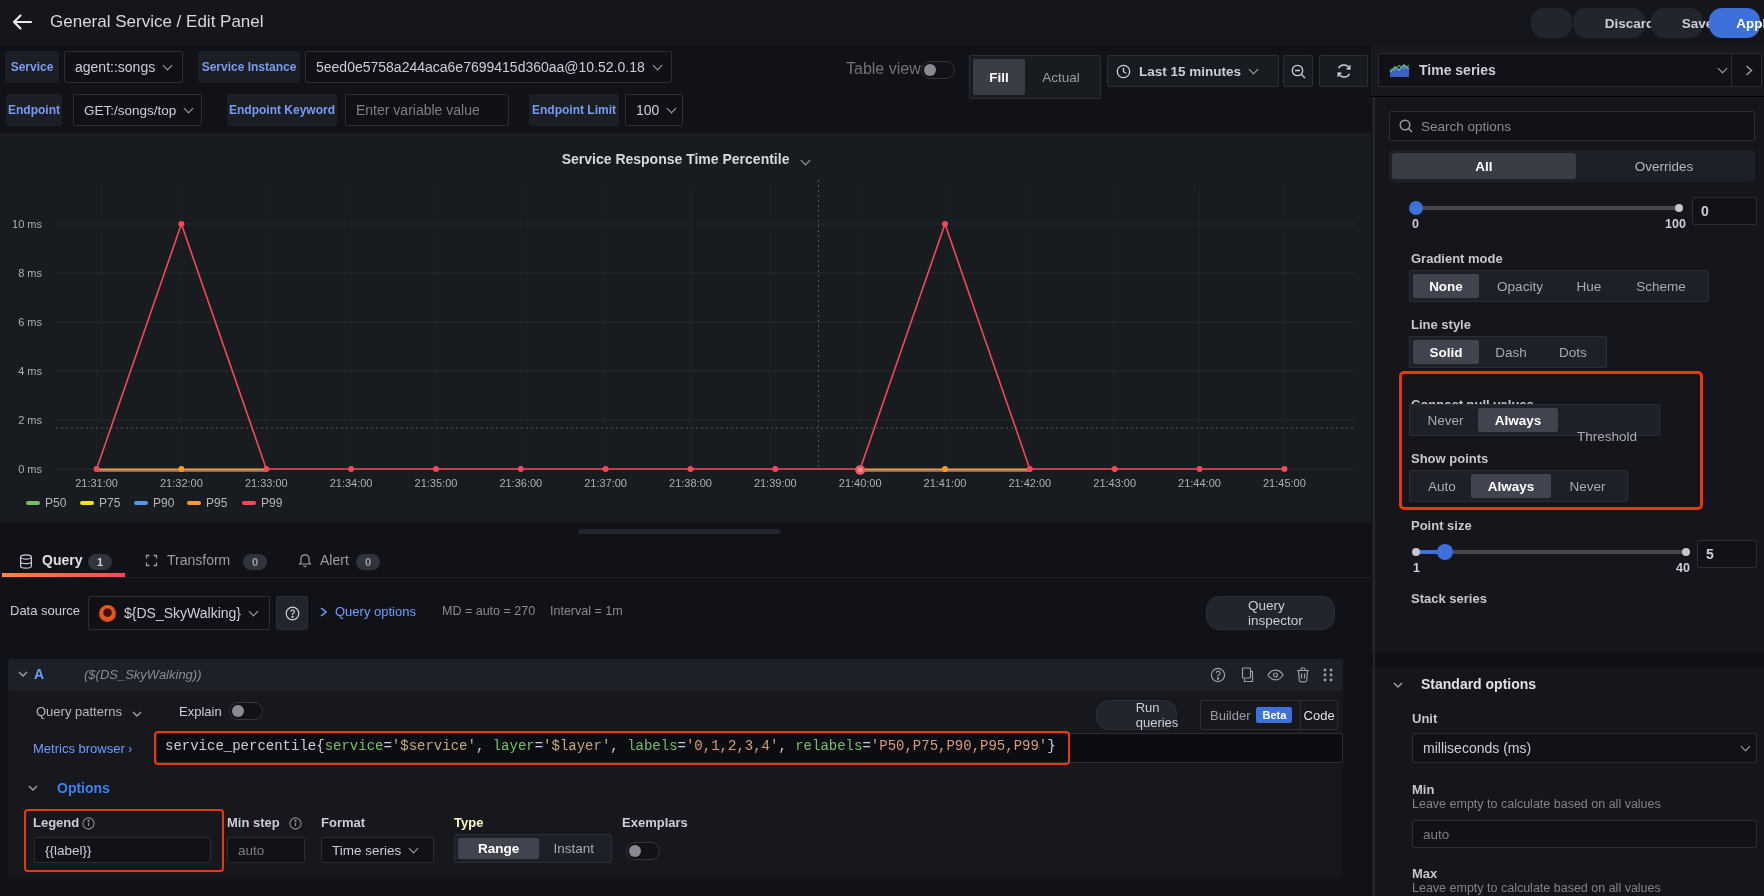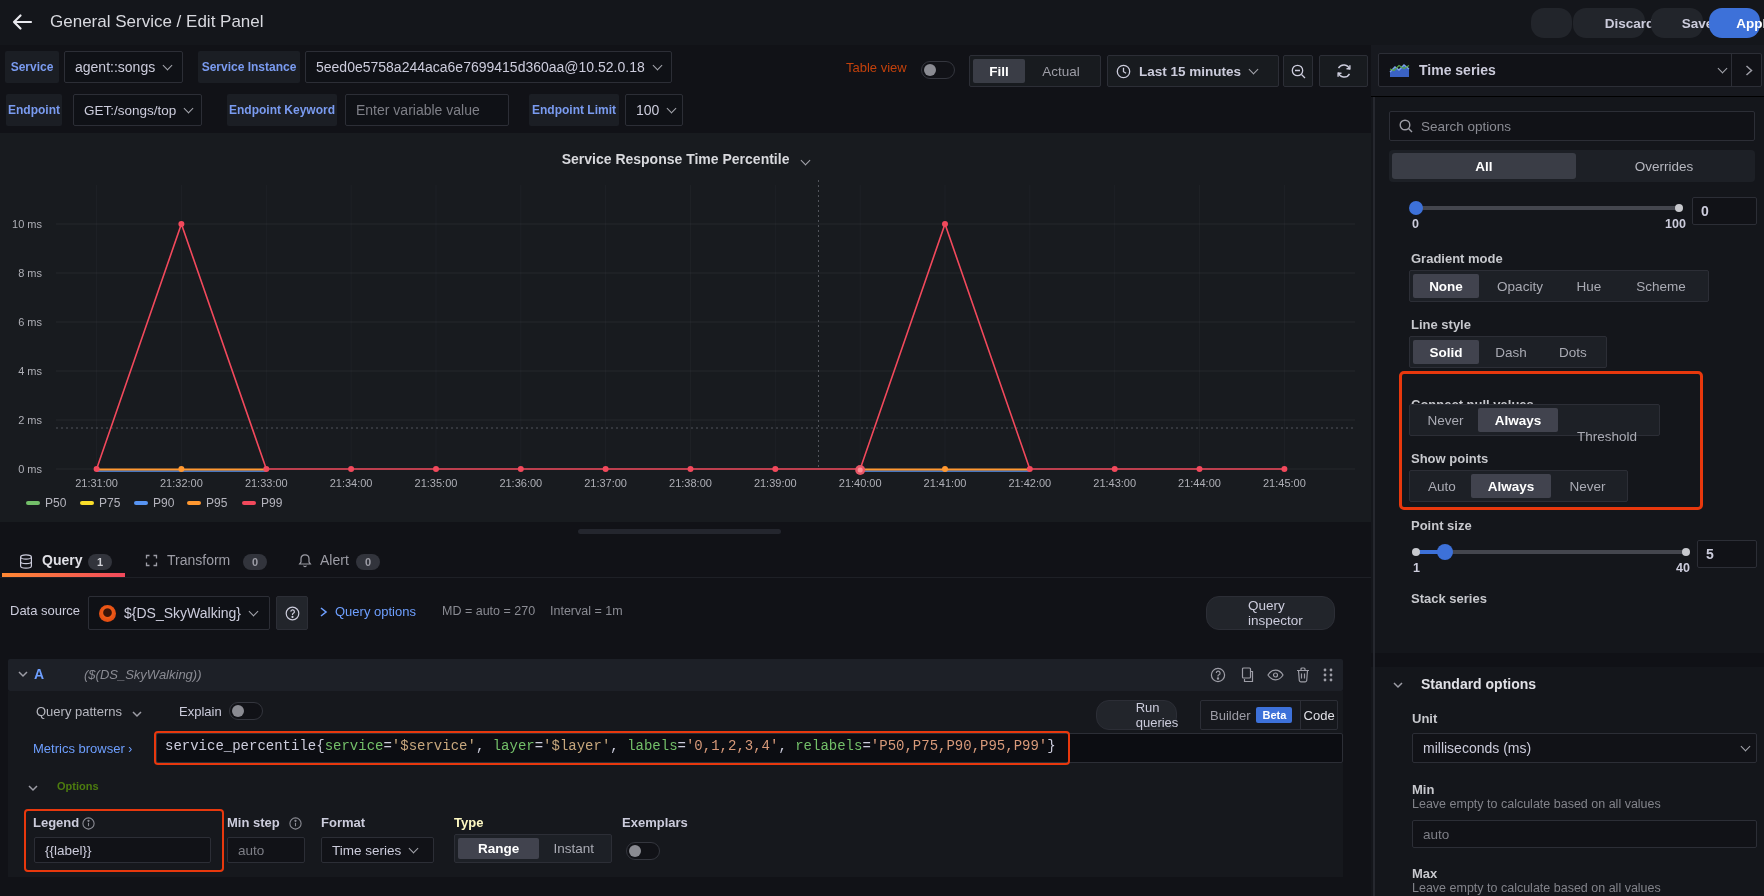--- a/index.html
+++ b/index.html
@@ -45,23 +45,23 @@
 <div class="abs vlabel" style="left:198px;top:51px;width:102px;">Service Instance</div>
 <div class="abs drop" style="left:305px;top:51px;width:367px;">5eed0e5758a244aca6e7699415d360aa@10.52.0.18<span class="caret"></span></div>
 
 <div class="abs vlabel" style="left:6px;top:94px;width:56px;">Endpoint</div>
 <div class="abs drop" style="left:73px;top:94px;width:129px;font-size:13.5px;">GET:/songs/top<span class="caret"></span></div>
 <div class="abs vlabel" style="left:227px;top:94px;width:110px;">Endpoint Keyword</div>
 <div class="abs drop" style="left:345px;top:94px;width:164px;color:#7e7f87;">Enter variable value</div>
 <div class="abs vlabel" style="left:529px;top:94px;width:90px;">Endpoint Limit</div>
 <div class="abs drop" style="left:625px;top:94px;width:58px;">100<span class="caret"></span></div>
 
-<div class="abs" style="left:846px;top:60px;font-size:13px;color:#c2410c;">Table view</div>
+<div class="abs" style="left:846px;top:60px;font-size:16px;color:#737373;">Table view</div>
 <div class="abs toggle" style="left:921px;top:61px;"></div>
-<div class="abs toolgrp" style="left:969px;top:55px;width:132px;height:32px;padding:3px;">
+<div class="abs toolgrp" style="left:969px;top:55px;width:132px;height:44px;padding:3px;">
   <div class="seg sel" style="width:52px;font-size:13.5px;">Fill</div>
   <div class="seg" style="flex:1;font-size:13.5px;">Actual</div>
 </div>
 <div class="abs toolgrp" style="left:1107px;top:55px;width:172px;height:32px;padding:0 8px;">
   <svg width="15" height="15" viewBox="0 0 15 15" fill="none" stroke="#ccccdc" stroke-width="1.3">
         <circle cx="7.5" cy="7.5" r="6.2"></circle>
         <path d="M7.5 3.8v3.9l2.6 1.5"></path>
       </svg>
   <span style="margin-left:8px;font-size:13.5px;font-weight:700;">Last 15 minutes</span>
   <span class="caret"></span>
@@ -251,21 +251,21 @@
       <span style="width:1px;height:28px;background:#2c2e36;margin-left:8px;"></span>
       <span style="flex:1;text-align:center;font-size:13px;font-weight:500;color:#e0e0e6;">Code</span>
     </div>
     <div class="abs" style="left:25px;top:50px;font-size:13px;font-weight:500;color:#6e9fff;">Metrics browser <span style="font-size:12px;">›</span></div>
     <div class="abs" style="left:148px;top:42px;width:1187px;height:30px;background:#0c0d12;border:1px solid #2c2e36;border-radius:2px;"></div>
     <div class="abs" style="left:146px;top:40px;width:916px;height:34px;border:2.5px solid #e8380d;border-radius:4px;"></div>
     <div class="abs" style="left:157px;top:47px;font-family:'Liberation Mono',monospace;font-size:14px;white-space:pre;color:#ccccdc;"><span>service_percentile{</span><span style="color:#73bf69">service</span>=<span style="color:#c7a77d">'$service'</span>, <span style="color:#73bf69">layer</span>=<span style="color:#c7a77d">'$layer'</span>, <span style="color:#73bf69">labels</span>=<span style="color:#d89a7a">'0,1,2,3,4'</span>, <span style="color:#73bf69">relabels</span>=<span style="color:#d89a7a">'P50,P75,P90,P95,P99'</span>}</div>
     <svg class="abs" style="left:20px;top:94px;" width="10" height="7" viewBox="0 0 10 7">
           <path d="M1 1l4 4 4-4" stroke="#9d9da6" stroke-width="1.5" fill="none"></path>
         </svg>
-    <div class="abs" style="left:49px;top:89px;font-size:11px;font-weight:700;color:#4d7c0f;">Options</div>
+    <div class="abs" style="left:49px;top:89px;font-size:14px;font-weight:700;color:#3b82f6;">Options</div>
 
     <div class="abs" style="left:16px;top:118px;width:200px;height:63px;border:2.5px solid #e8380d;border-radius:4px;"></div>
     <div class="abs" style="left:25px;top:124px;font-size:13px;font-weight:700;color:#ccccdc;">Legend</div>
     <svg class="abs" style="left:74px;top:126px;" width="13" height="13" viewBox="0 0 13 13" fill="none" stroke="#8a8b93" stroke-width="1.1">
           <circle cx="6.5" cy="6.5" r="5.6"></circle>
           <path d="M6.5 5.8v3.4"></path>
           <circle cx="6.5" cy="3.8" r=".6" fill="#8a8b93"></circle>
         </svg>
     <div class="abs drop" style="left:26px;top:146px;width:177px;height:26px;font-size:13.5px;background:#111217;">{{label}}</div>
     <div class="abs" style="left:219px;top:124px;font-size:13px;font-weight:700;color:#ccccdc;">Min step</div>

